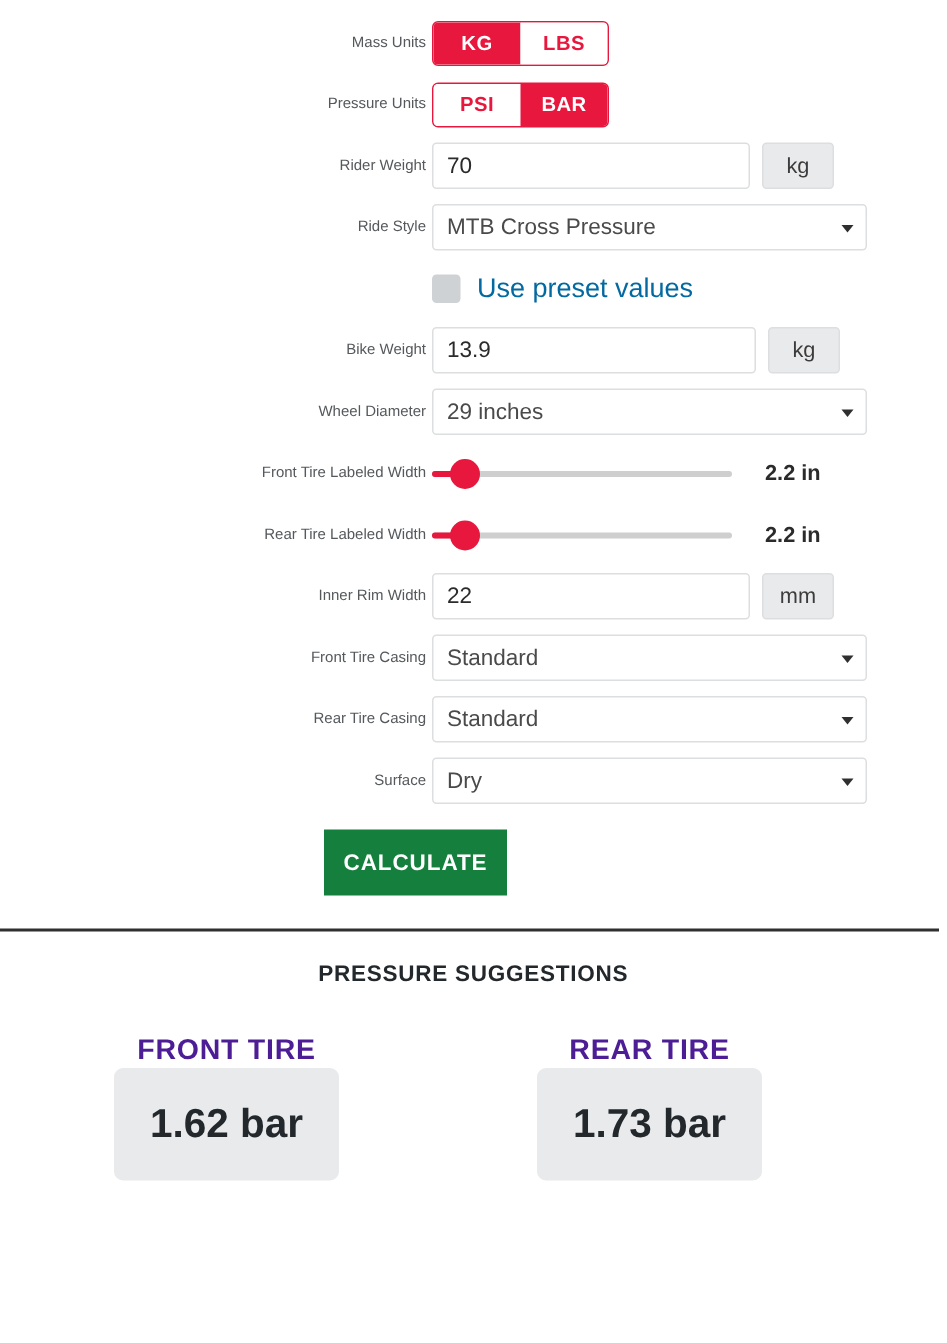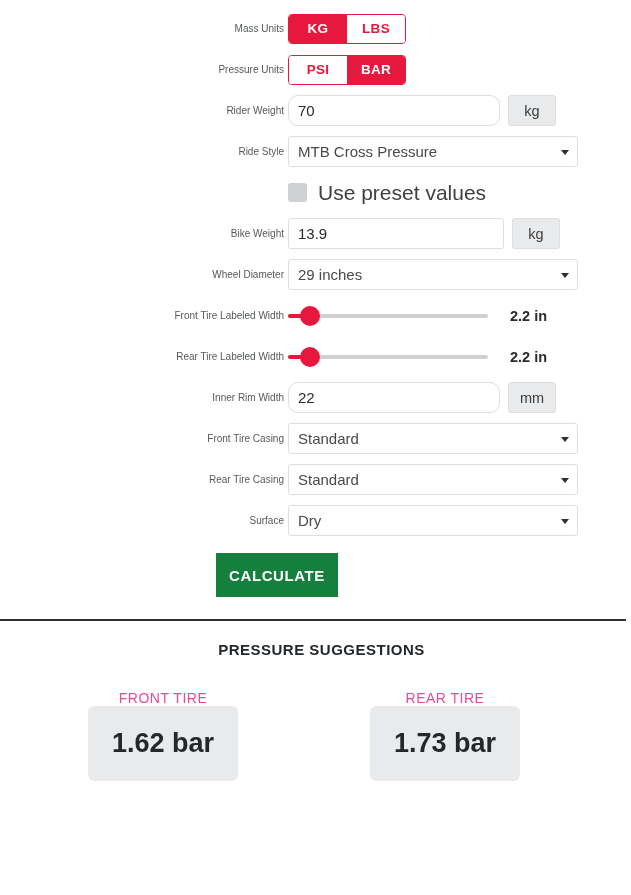--- a/index.html
+++ b/index.html
@@ -71,21 +71,21 @@
     height: 31px;
     border: 1px solid #dddedf;
     border-radius: 3px;
     background: #fff;
     font-family: "Liberation Sans", sans-serif;
     font-size: 15px;
     color: #2b2b2b;
     padding: 0 9px;
     outline: none;
   }
-  .txt.wide { width: 212px; border-radius: 10px; }
+  .txt.wide { width: 212px; }
   .txt.med  { width: 216px; }
   .suffix {
     height: 31px;
     min-width: 48px;
     margin-left: 8px;
     background: #e9eaec;
     border: 1px solid #dddedf;
     border-radius: 3px;
     display: flex;
     align-items: center;
@@ -131,22 +131,22 @@
   
   .check-row { display: flex; align-items: center; }
   .checkbox {
     width: 19px; height: 19px;
     background: #cfd2d4;
     border-radius: 3px;
     margin-right: 11px;
     cursor: pointer;
   }
   .check-label {
-    font-size: 21px;
-    color: #404040;
+    font-size: 18px;
+    color: #0369a1;
   }
 
   
   .slider {
     position: relative;
     width: 200px;
     height: 22px;
     margin-right: 22px;
     cursor: pointer;
   }
@@ -202,44 +202,44 @@
   }
 
   .divider {
     margin-top: 22px;
     height: 2px;
     background: #2f2f2f;
     width: 626px;
   }
 
   
-  .results { padding-top: 20px; padding-left: 12px; }
+  .results { padding-top: 20px; }
   .results-title {
     text-align: center;
     font-size: 15px;
     font-weight: bold;
     letter-spacing: .5px;
     color: #23282c;
   }
   .tires {
     display: flex;
     margin-top: 32px;
   }
   .tire-col {
     width: 282px;
     display: flex;
     flex-direction: column;
     align-items: center;
   }
   .tire-col.front { margin-left: 10px; }
   .tire-title {
-    font-size: 14px;
-    font-weight: normal;
+    font-size: 19px;
+    font-weight: bold;
     letter-spacing: .5px;
-    color: #ec4899;
+    color: #4c1d95;
   }
   .tire-box {
     width: 150px;
     height: 75px;
     background: #e9eaec;
     border-radius: 6px;
     display: flex;
     align-items: center;
     justify-content: center;
     font-size: 27px;

